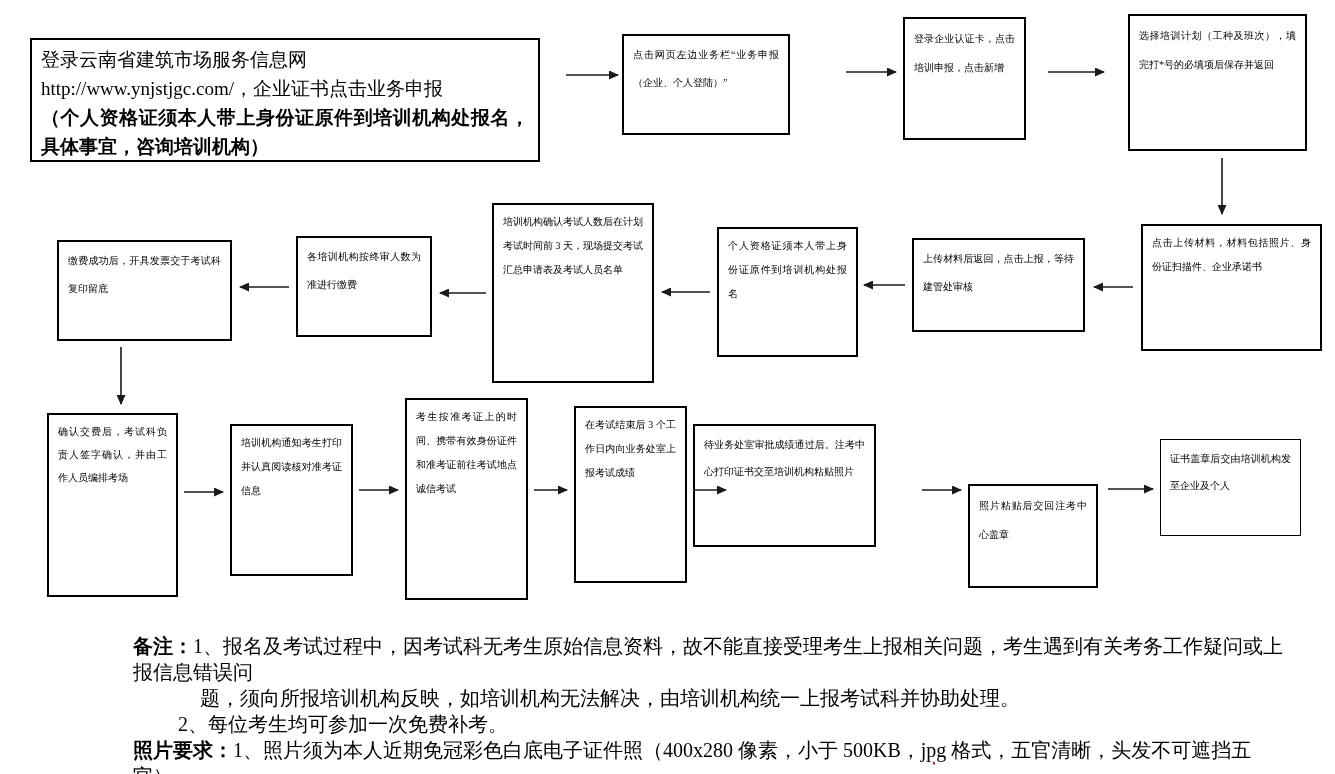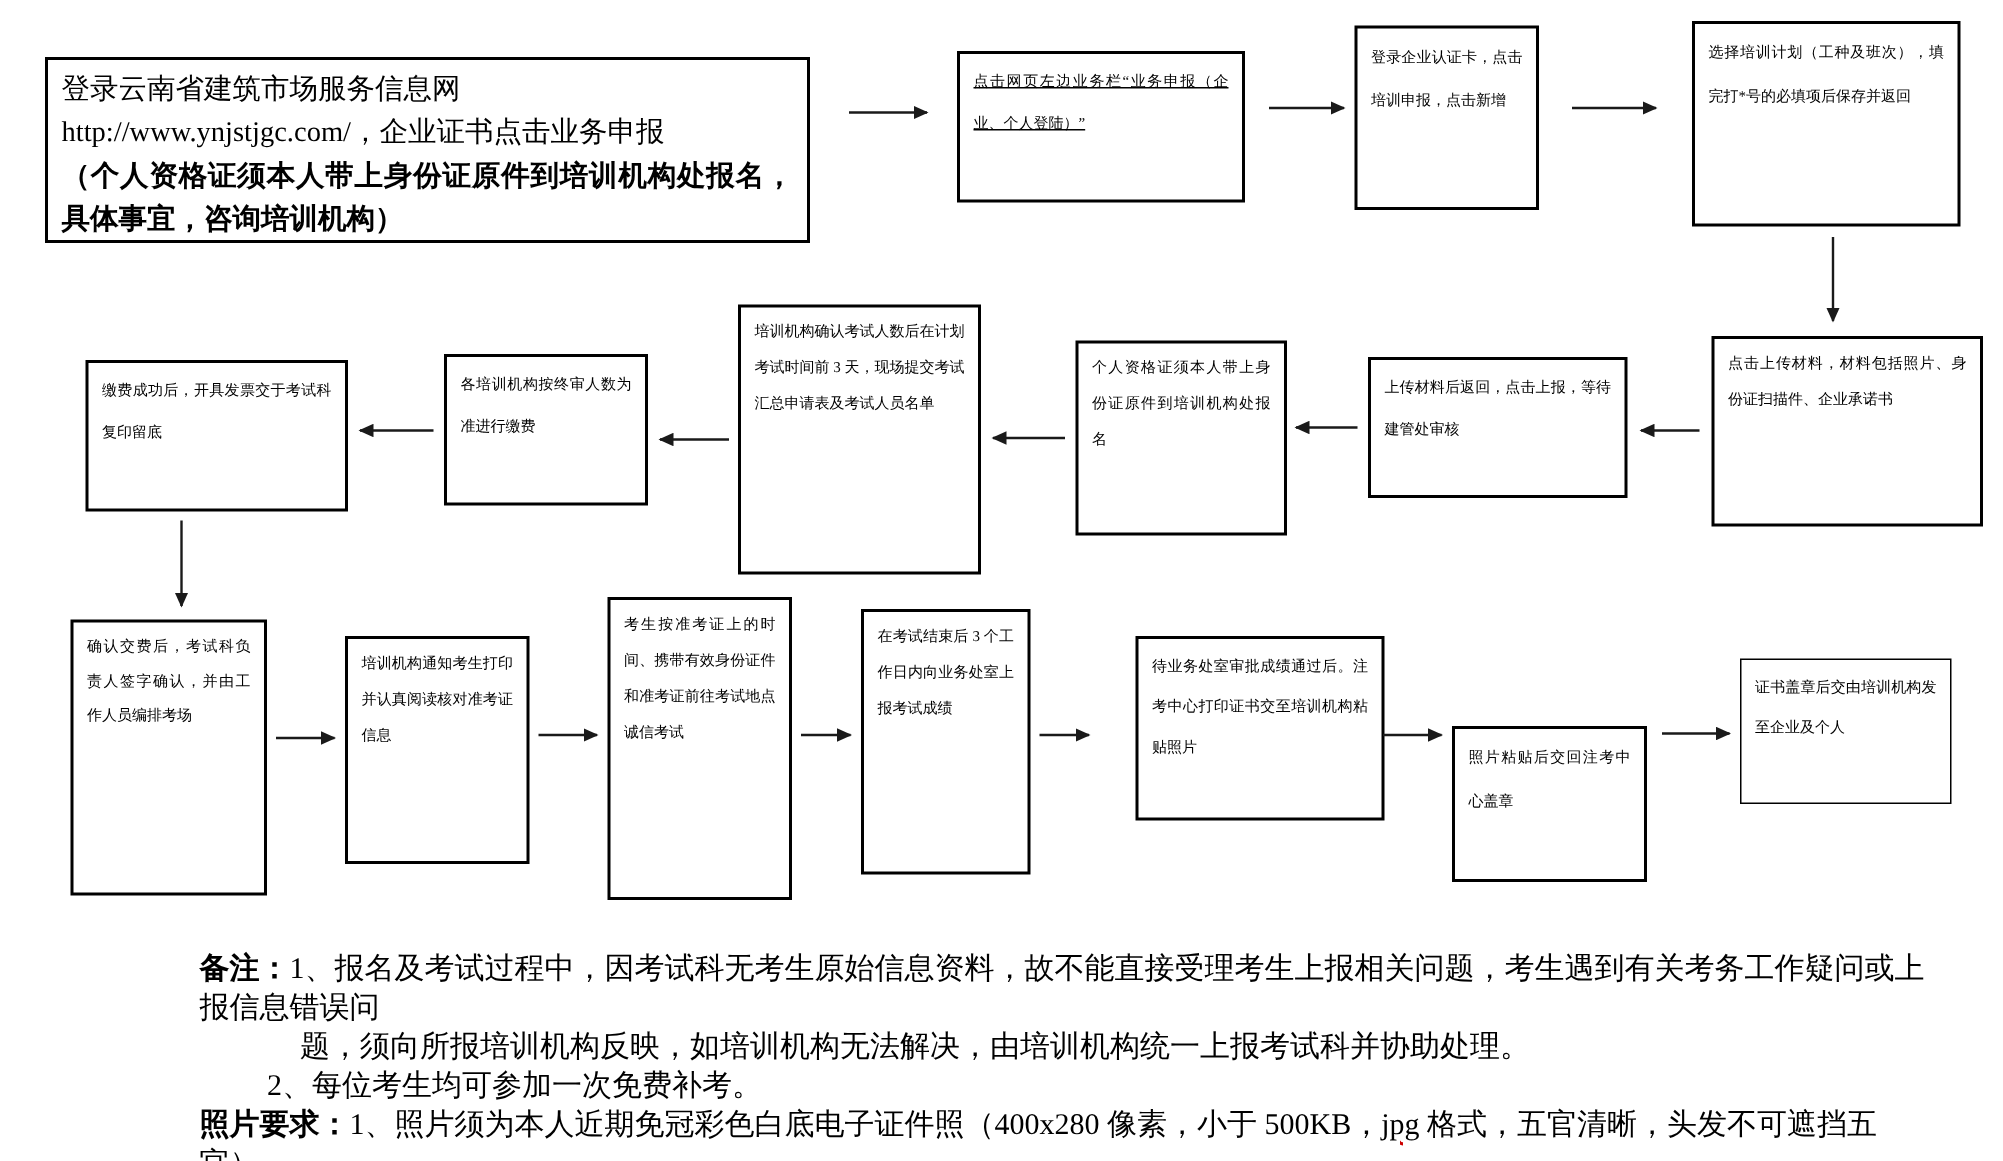--- a/index.html
+++ b/index.html
@@ -27,21 +27,21 @@
 <body>
 
 <div class="canvas">
 
   <div class="box" style="left:30px;top:38px;width:510px;height:124px;font-size:19px;line-height:29px;">
     <div class="pre">登录云南省建筑市场服务信息网
 http://www.ynjstjgc.com/，企业证书点击业务申报</div>
     <div class="bold">（个人资格证须本人带上身份证原件到培训机构处报名，具体事宜，咨询培训机构）</div>
   </div>
 
-  <div class="box" style="left:638px;top:34px;width:192px;height:101px;line-height:28px;text-decoration:underline;">点击网页左边业务栏“业务申报（企业、个人登陆）”</div>
+  <div class="box" style="left:622px;top:34px;width:168px;height:101px;line-height:28px;">点击网页左边业务栏“业务申报（企业、个人登陆）”</div>
 
   <div class="box" style="left:903px;top:17px;width:123px;height:123px;line-height:29px;">登录企业认证卡，点击培训申报，点击新增</div>
 
   <div class="box" style="left:1128px;top:14px;width:179px;height:137px;line-height:29px;">选择培训计划（工种及班次），填完打*号的必填项后保存并返回</div>
 
   <div class="box" style="left:1141px;top:224px;width:181px;height:127px;line-height:24px;">点击上传材料，材料包括照片、身份证扫描件、企业承诺书</div>
 
   <div class="box" style="left:912px;top:238px;width:173px;height:94px;line-height:28px;">上传材料后返回，点击上报，等待建管处审核</div>
 
   <div class="box" style="left:717px;top:227px;width:141px;height:130px;line-height:24px;">个人资格证须本人带上身份证原件到培训机构处报名</div>
@@ -53,21 +53,21 @@
   <div class="box" style="left:57px;top:240px;width:175px;height:101px;line-height:28px;">缴费成功后，开具发票交于考试科复印留底</div>
 
   <div class="box" style="left:47px;top:413px;width:131px;height:184px;line-height:23px;">确认交费后，考试科负责人签字确认，并由工作人员编排考场</div>
 
   <div class="box" style="left:230px;top:424px;width:123px;height:152px;line-height:24px;">培训机构通知考生打印并认真阅读核对准考证信息</div>
 
   <div class="box" style="left:405px;top:398px;width:123px;height:202px;line-height:24px;">考生按准考证上的时间、携带有效身份证件和准考证前往考试地点诚信考试</div>
 
   <div class="box" style="left:574px;top:406px;width:113px;height:177px;line-height:24px;">在考试结束后 3 个工作日内向业务处室上报考试成绩</div>
 
-  <div class="box" style="left:757px;top:424px;width:166px;height:123px;line-height:27px;">待业务处室审批成绩通过后。注考中心打印证书交至培训机构粘贴照片</div>
+  <div class="box" style="left:693px;top:424px;width:183px;height:123px;line-height:27px;">待业务处室审批成绩通过后。注考中心打印证书交至培训机构粘贴照片</div>
 
   <div class="box" style="left:968px;top:436px;width:130px;height:104px;line-height:29px;margin-top:48px;">照片粘贴后交回注考中心盖章</div>
 
   <div class="box thin" style="left:1160px;top:439px;width:141px;height:97px;line-height:27px;">证书盖章后交由培训机构发至企业及个人</div>
 
   <svg class="arrows" viewBox="0 0 1335 774">
     <defs>
       <marker id="arr" markerWidth="11" markerHeight="9" refX="9" refY="4.5" orient="auto" markerUnits="userSpaceOnUse">
         <path d="M0,0 L10,4.5 L0,9 z" fill="#1a1a1a"></path>
       </marker>

